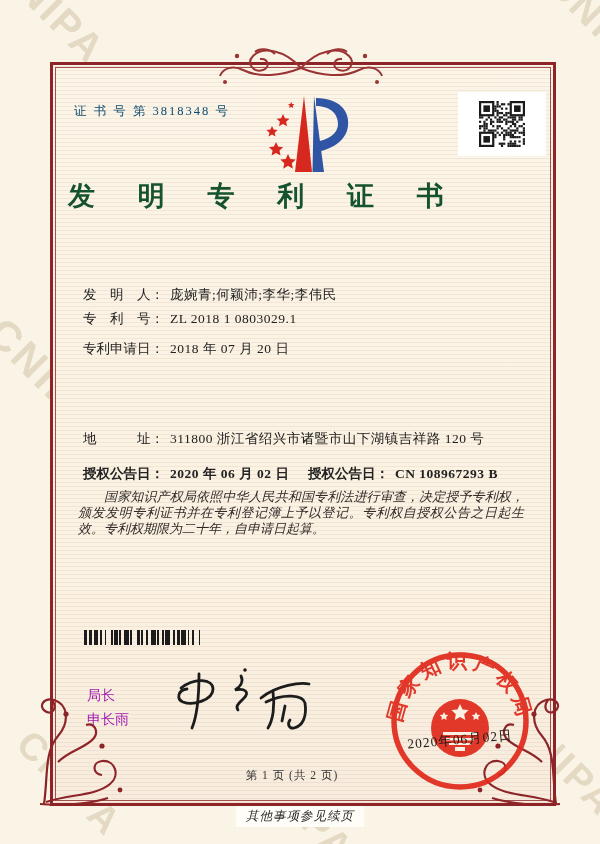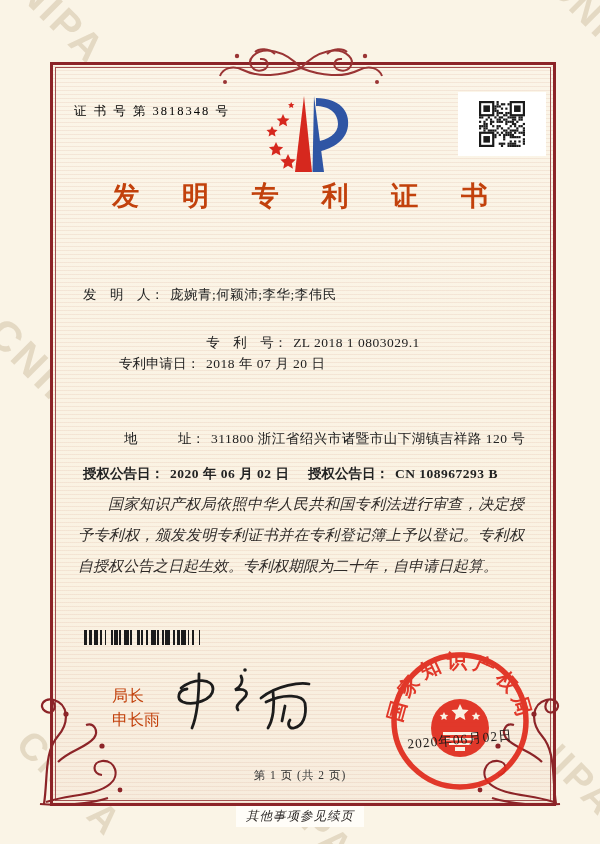--- a/index.html
+++ b/index.html
@@ -9,48 +9,48 @@
   .wm{position:absolute;font-family:"Liberation Sans","DejaVu Sans",sans-serif;font-weight:bold;
       color:rgba(167,140,96,.26);transform:rotate(45deg);letter-spacing:3px;z-index:1;user-select:none;}
   
   .frame{position:absolute;left:50px;top:62px;width:500px;height:738px;border:3px solid #8c2428;z-index:2;
          background:
            repeating-linear-gradient(0deg, rgba(210,156,134,.17) 0 1px, rgba(0,0,0,0) 1px 4px),
            linear-gradient(180deg,#fbf5e8 0%,#faf2e2 70%,#f7ecdd 100%);}
   .frame-inner{position:absolute;left:2px;top:2px;right:2px;bottom:2px;border:1px solid #a35050;}
   .content{position:absolute;left:0;top:0;width:600px;height:844px;z-index:3;}
   
-  .cert-no{position:absolute;left:74px;top:103px;font-size:12.5px;letter-spacing:2px;color:#000000;}
+  .cert-no{position:absolute;left:74px;top:103px;font-size:12.5px;letter-spacing:2px;color:#0c4a6e;}
   .logo{position:absolute;left:254px;top:92px;width:96px;height:88px;}
   .qr-wrap{position:absolute;left:458px;top:92px;width:88px;height:64px;background:#fff;display:flex;align-items:center;justify-content:center;}
   .qr{width:46px;height:46px;}
-  .title{position:absolute;left:50px;top:178px;width:500px;text-align:center;font-size:27px;font-weight:bold;
-         letter-spacing:18px;color:#c2410c;text-indent:18px;}
+  .title{position:absolute;left:50px;top:178px;width:500px;font-size:27px;font-weight:bold;
+         letter-spacing:18px;color:#14532d;text-indent:18px;}
   
   .row{position:absolute;left:83px;width:460px;font-size:13.5px;color:#222;white-space:nowrap;}
   .row .lbl{display:inline-block;color:#222;}
   .row .val{margin-left:6px;letter-spacing:.5px;}
   .row .col2{position:absolute;left:225px;top:0;}
   
-  .paras{position:absolute;left:78px;top:489px;width:446px;font-size:15px;line-height:31px;color:#2e2a28;
+  .paras{position:absolute;left:78px;top:489px;width:446px;font-size:13px;line-height:16px;color:#2e2a28;
          font-style:italic;text-align:justify;}
   .paras p{margin:0;text-indent:2em;}
   
   .barcode{position:absolute;left:84px;top:630px;height:15px;display:flex;align-items:stretch;}
   .barcode div{background:#1c1c1c;}
   .barcode .sp{background:transparent;}
   
-  .officer{position:absolute;left:87px;top:684px;font-size:16px;color:#c2410c;line-height:24px;margin-left:25px;}
+  .officer{position:absolute;left:87px;top:684px;font-size:14px;color:#a21caf;line-height:24px;}
   .sig{position:absolute;left:165px;top:662px;width:155px;height:85px;}
   
   .seal{position:absolute;left:385px;top:646px;width:150px;height:150px;opacity:.93;}
   .seal-date{position:absolute;left:378px;top:731px;width:164px;text-align:center;font-size:13.5px;color:#1d1a18;
              transform:rotate(-5deg);letter-spacing:1px;z-index:4;}
   
-  .pageinfo{position:absolute;left:50px;top:768px;width:500px;text-align:center;font-size:11.5px;color:#333;letter-spacing:1px;}
+  .pageinfo{position:absolute;left:42px;top:768px;width:500px;text-align:center;font-size:11.5px;color:#333;letter-spacing:1px;}
   .contnote{position:absolute;left:0;top:806px;width:600px;text-align:center;z-index:3;}
   .contnote span{display:inline-block;background:#fffdf8;padding:2px 10px;font-size:12.5px;font-style:italic;color:#2e2a28;letter-spacing:1px;}
   
   .ornament-top{position:absolute;left:215px;top:42px;width:172px;height:48px;z-index:3;}
   .corner{position:absolute;width:112px;height:122px;z-index:3;}
   .corner.left{left:30px;top:686px;}
   .corner.right{left:458px;top:686px;transform:scaleX(-1);}
 </style>
 </head>
 <body>
@@ -281,27 +281,27 @@
           <rect x="1" y="15" width="5" height="5" fill="#fff"></rect>
           <rect x="2" y="16" width="3" height="3" fill="#1a1a1a"></rect>
         </svg>
     </div>
 
     <div class="title">发 明 专 利 证 书</div>
 
     <div class="row" style="top:286px;">
       <span class="lbl">发　明　人：</span><span class="val">庞婉青;何颖沛;李华;李伟民</span>
     </div>
-    <div class="row" style="top:334px;text-align:center;">
+    <div class="row" style="top:310px;">
       <span class="lbl">专　利　号：</span><span class="val">ZL 2018 1 0803029.1</span>
     </div>
-    <div class="row" style="top:355px;margin-left:36px;">
+    <div class="row" style="top:340px;">
       <span class="lbl">专利申请日：</span><span class="val">2018 年 07 月 20 日</span>
     </div>
-    <div class="row" style="top:430px;margin-left:41px;">
+    <div class="row" style="top:430px;">
       <span class="lbl">地　　　址：</span><span class="val">311800 浙江省绍兴市诸暨市山下湖镇吉祥路 120 号</span>
     </div>
     <div class="row" style="top:465px;font-weight:bold;">
       <span class="lbl">授权公告日：</span><span class="val">2020 年 06 月 02 日</span>
       <span class="col2">
         <span class="lbl">授权公告日：</span><span class="val">CN 108967293 B</span>
       </span>
     </div>
 
     <div class="paras">

